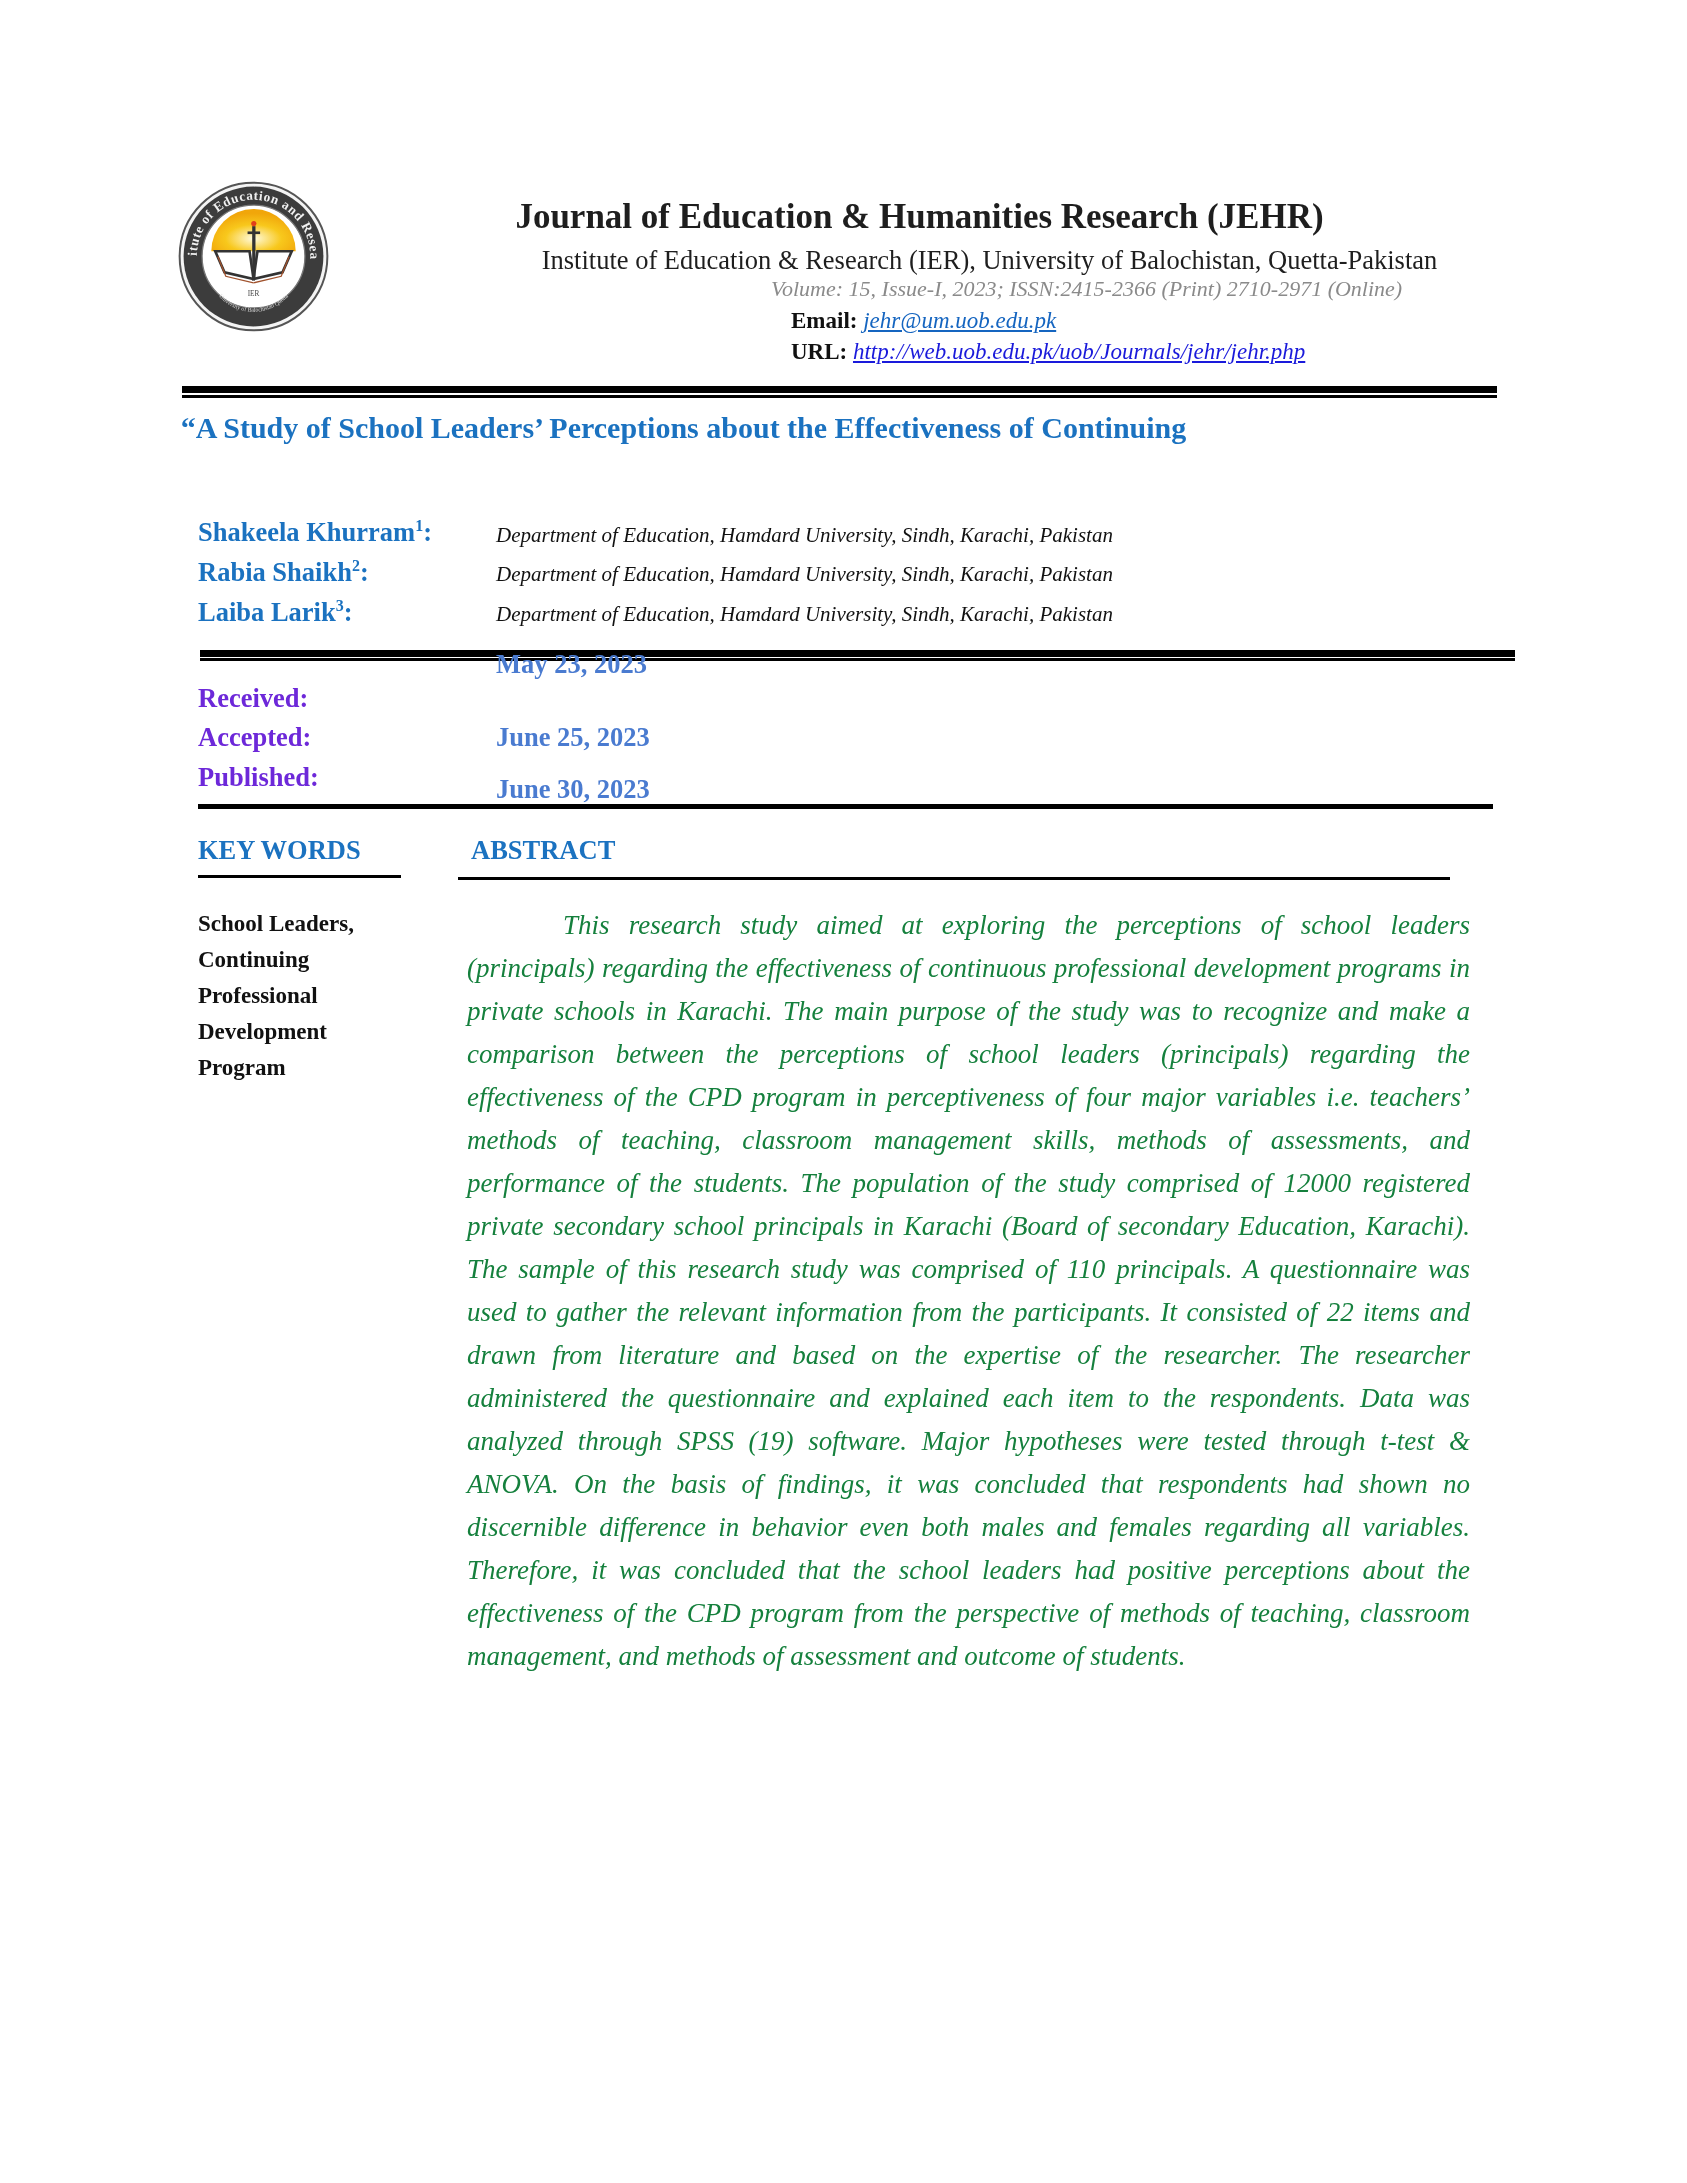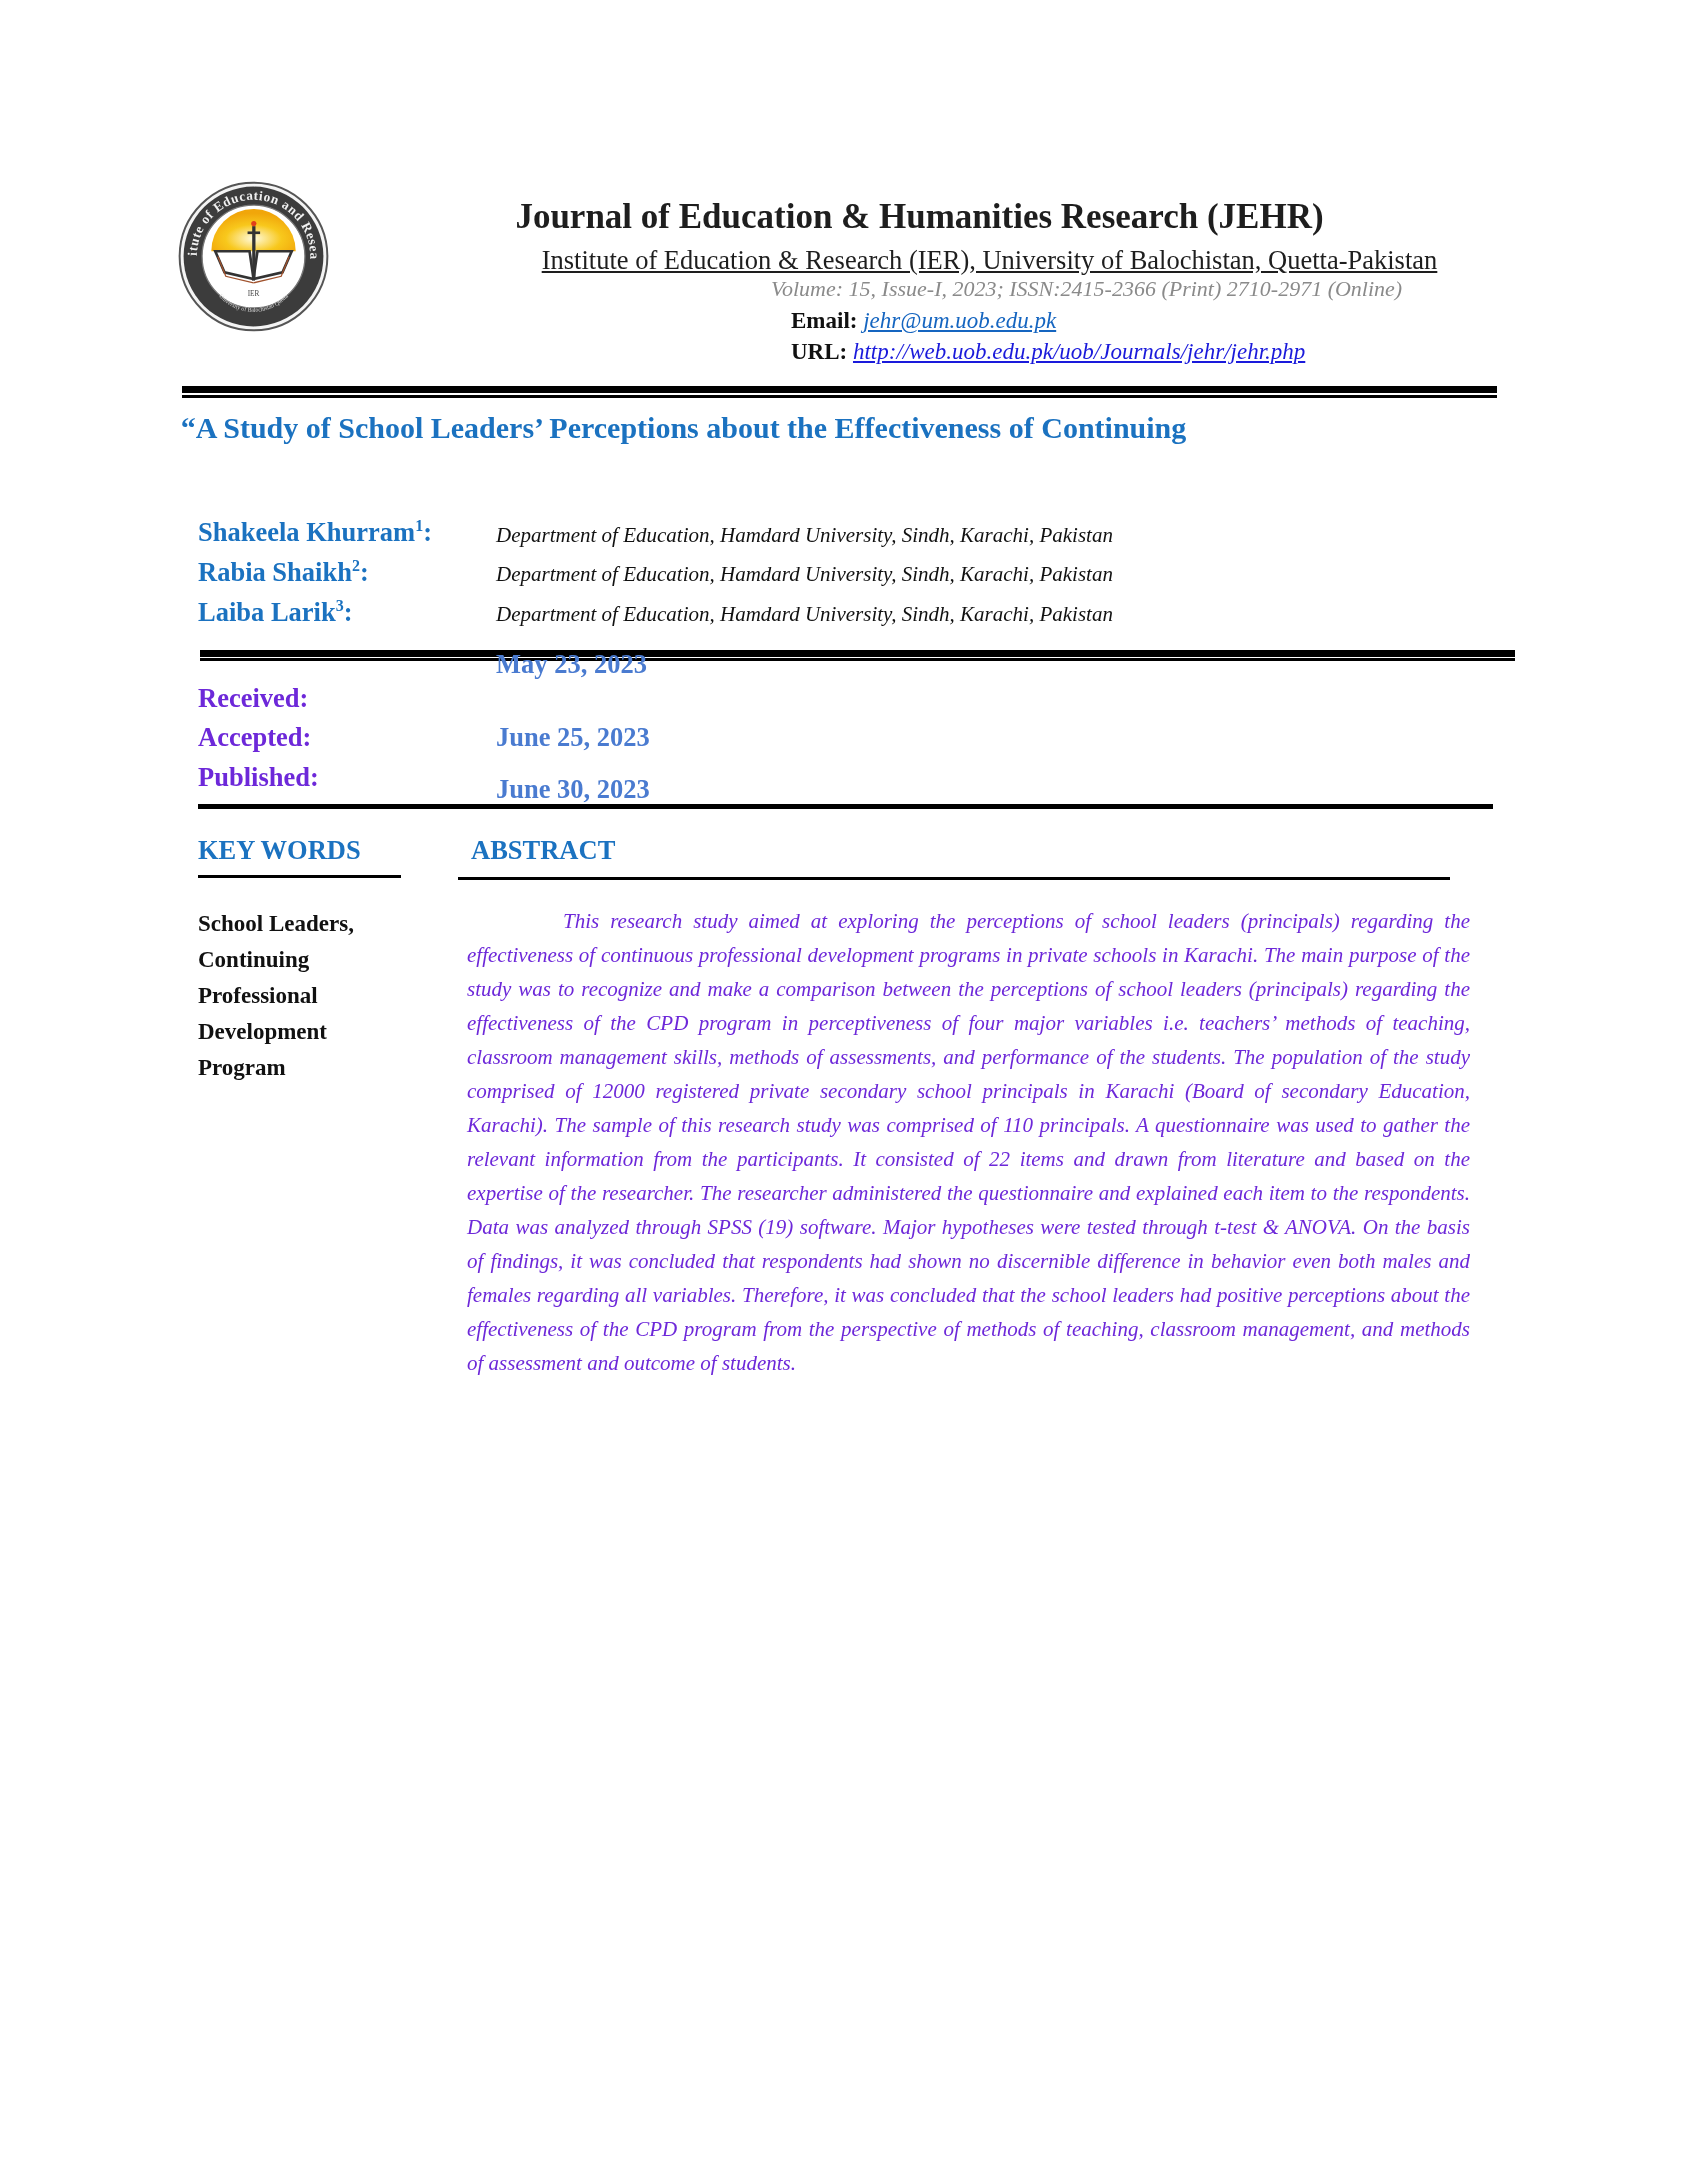--- a/index.html
+++ b/index.html
@@ -7,21 +7,21 @@
          font-family: "Liberation Serif", "DejaVu Serif", serif; color: #000; }
   .abs { position: absolute; }
 
   
   .logo { left: 177px; top: 180px; width: 153px; height: 153px; }
 
   
   .journal-title { left: 0; width: 1687px; top: 197px; text-align: center; padding-left: 152px; box-sizing: border-box;
                    font-size: 35px; font-weight: bold; color: #1e1e1e; letter-spacing: 0px; }
   .institute { left: 0; width: 1675px; top: 245px; text-align: center; padding-left: 304px; box-sizing: border-box;
-               font-size: 26.5px; color: #1e1e1e; text-decoration: underline; }
+               font-size: 26.5px; color: #1e1e1e; }
   .volume { left: 771px; top: 276px; font-size: 22px; font-style: italic; color: #8a8a8a; white-space: nowrap; }
   .contact-line { font-size: 23px; white-space: nowrap; }
   .contact-line .lbl { font-weight: bold; color: #111; }
   .contact-line .email-link { font-style: italic; color: #1565c0; text-decoration: underline; }
   .contact-line .url-link { font-style: italic; color: #1a1adb; text-decoration: underline; }
   .email-row { left: 791px; top: 308px; }
   .url-row { left: 791px; top: 339px; }
 
   
   .rule { background: #000; }
@@ -40,22 +40,22 @@
   .date-value { left: 496px; font-size: 26.5px; font-weight: bold; color: #4a7bd0; white-space: nowrap; }
 
   
   .sec-head { font-size: 26.5px; font-weight: bold; color: #1b72c0; white-space: nowrap; }
 
   
   .keywords { left: 198px; top: 906px; width: 218px; font-size: 23px; font-weight: bold; line-height: 36px; color: #111; }
   .keywords div { white-space: nowrap; }
 
   
-  .abstract-body { left: 467px; top: 904px; width: 1003px; font-size: 21px; font-style: italic; line-height: 34px;
-                   text-align: justify; color: #6d28d9; }
+  .abstract-body { left: 467px; top: 904px; width: 1003px; font-size: 27px; font-style: italic; line-height: 43px;
+                   text-align: justify; color: #15803d; }
   .abstract-body p { margin: 0; text-indent: 96px; }
 </style>
 </head>
 <body>
 
 <div class="abs logo">
   <svg width="153" height="153" viewBox="0 0 232 232">
     <defs>
       <path id="ringPath" d="M 30 116 A 86 86 0 1 1 202 116"></path>
       <path id="ringPathBottom" d="M 46 130 A 70 70 0 0 0 186 130"></path>

